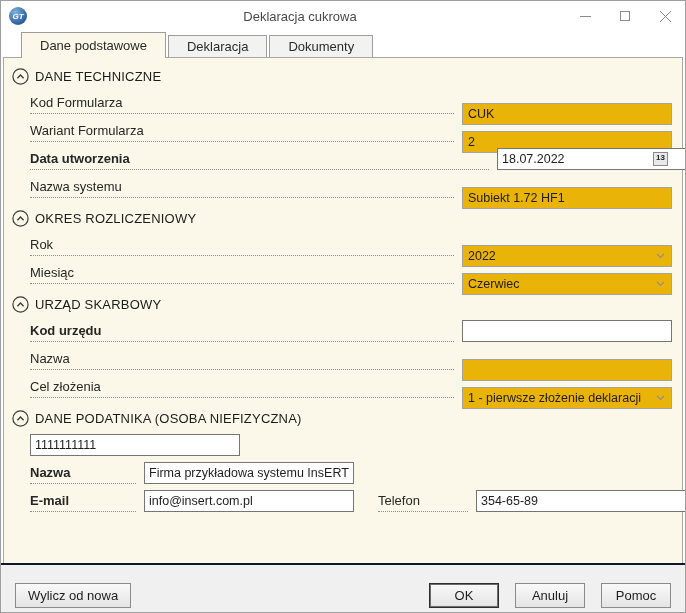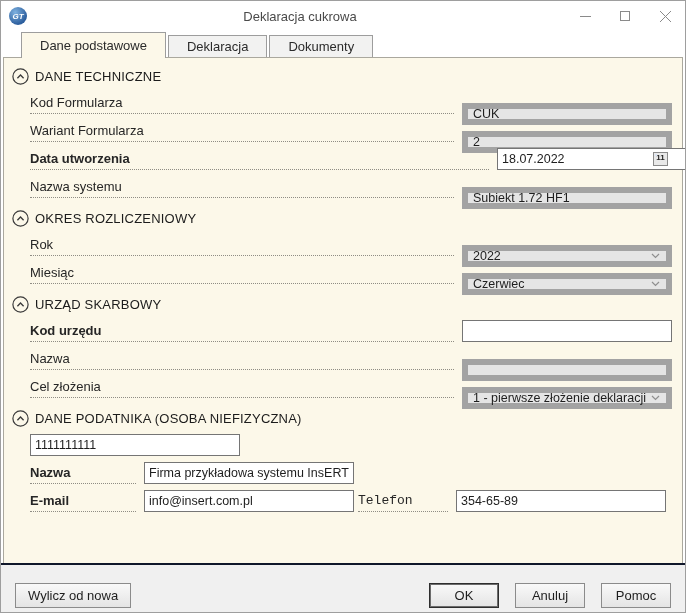--- a/index.html
+++ b/index.html
@@ -21,34 +21,34 @@
            padding:6px 10px 0 8px;box-sizing:border-box;position:relative;z-index:1;}
   .sec-header{display:flex;align-items:center;gap:6px;height:20px;margin:10px 0 6px 0;}
   .sec-header.first{margin-top:2px;}
   .sec-title{font-size:13px;color:#1c1c1c;letter-spacing:.2px;}
   .collapse{flex:0 0 auto;display:flex;}
   .row{display:flex;align-items:center;height:22px;margin:0 0 6px 18px;}
   .lead{flex:1 1 auto;height:21px;display:flex;align-items:center;border-bottom:1px dotted #8f8d84;margin-right:8px;}
   .lbl{font-size:13px;color:#262626;}
   .lbl.bold{font-weight:bold;}
   .fld{width:210px;height:22px;box-sizing:border-box;display:flex;align-items:center;font-size:12.5px;color:#1e1e1e;flex:0 0 auto;}
-  .cream{background:#e5e5e5;border:6px solid #a3a3a3;padding:0 5px;margin-top:22px;}
+  .cream{background:#eab308;border:1px solid #a3a3a3;padding:0 5px;margin-top:22px;}
   .select{justify-content:space-between;padding-right:6px;}
   .input{width:210px;height:22px;box-sizing:border-box;border:1px solid #757575;background:#fff;font-family:"Liberation Sans",sans-serif;
          font-size:12.5px;color:#1e1e1e;padding:0 4px;flex:0 0 auto;}
   .date-wrap{position:relative;width:175px;flex:0 0 auto;border-radius:10px;}
   .date-wrap .input{width:210px;padding-right:24px;}
   .cal-btn{position:absolute;top:1px;right:1px;width:21px;height:20px;border:none;background:#fff;display:flex;align-items:center;justify-content:center;padding:0;cursor:default;}
   .cal{width:15px;height:14px;border:1px solid #8a8a8a;background:#e9e9e9;box-sizing:border-box;font-size:8px;line-height:9px;
        color:#222;text-align:center;font-weight:bold;}
   .cal-top{height:4px;background:#4a72b8;position:relative;}
   .cal-top::after{content:"";position:absolute;left:50%;top:1px;width:2px;height:2px;margin-left:-1px;background:#dce6f5;}
   
   .lead4{width:106px;flex:0 0 auto;}
-  .lead4b{width:90px;flex:0 0 auto;margin-left:4px;font-family:Liberation Mono, monospace;}
+  .lead4b{width:90px;flex:0 0 auto;margin-left:24px;}
   
   .footer{height:63px;background:#f0f0f0;border-top:2px solid #0f172a;display:flex;align-items:center;padding:0 14px;box-sizing:border-box;position:relative;}
   .btn{height:25px;background:linear-gradient(#f9f9f9,#e4e4e4);border:1px solid #8b8b8b;font-family:"Liberation Sans",sans-serif;
        font-size:13px;color:#1e1e1e;padding:0 12px;cursor:default;}
   .btn.default{border:1px solid #2e2e2e;box-shadow:0 0 0 1px #6c6c6c inset;}
   .btn.std{min-width:70px;margin-left:16px;}
   .spacer{flex:1 1 auto;}
   .grip{position:absolute;right:2px;bottom:2px;}
   svg{overflow:visible;}
 </style>
@@ -116,21 +116,21 @@
           <span>2</span>
         </div>
     </div>
     <div class="row">
       <div class="lead">
           <span class="lbl bold">Data utworzenia</span>
         </div>
       <div class="date-wrap">
         <input class="input" value="18.07.2022" style="">
         <button class="cal-btn">
-          <span class="cal"><span class="cal-top"></span><span>11</span></span>
+          <span class="cal"><span class="cal-top"></span><span>13</span></span>
         </button>
       </div>
     </div>
     <div class="row">
       <div class="lead">
           <span class="lbl">Nazwa systemu</span>
         </div>
       <div class="fld cream">
           <span>Subiekt 1.72 HF1</span>
         </div>

